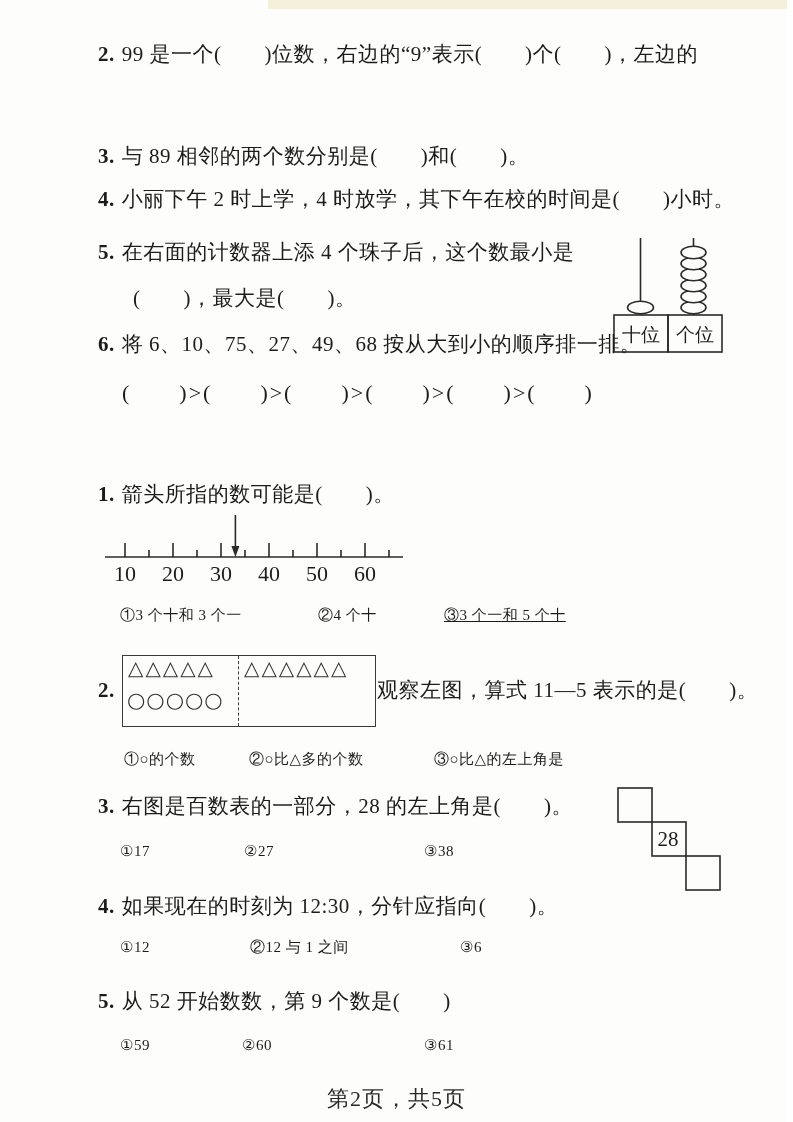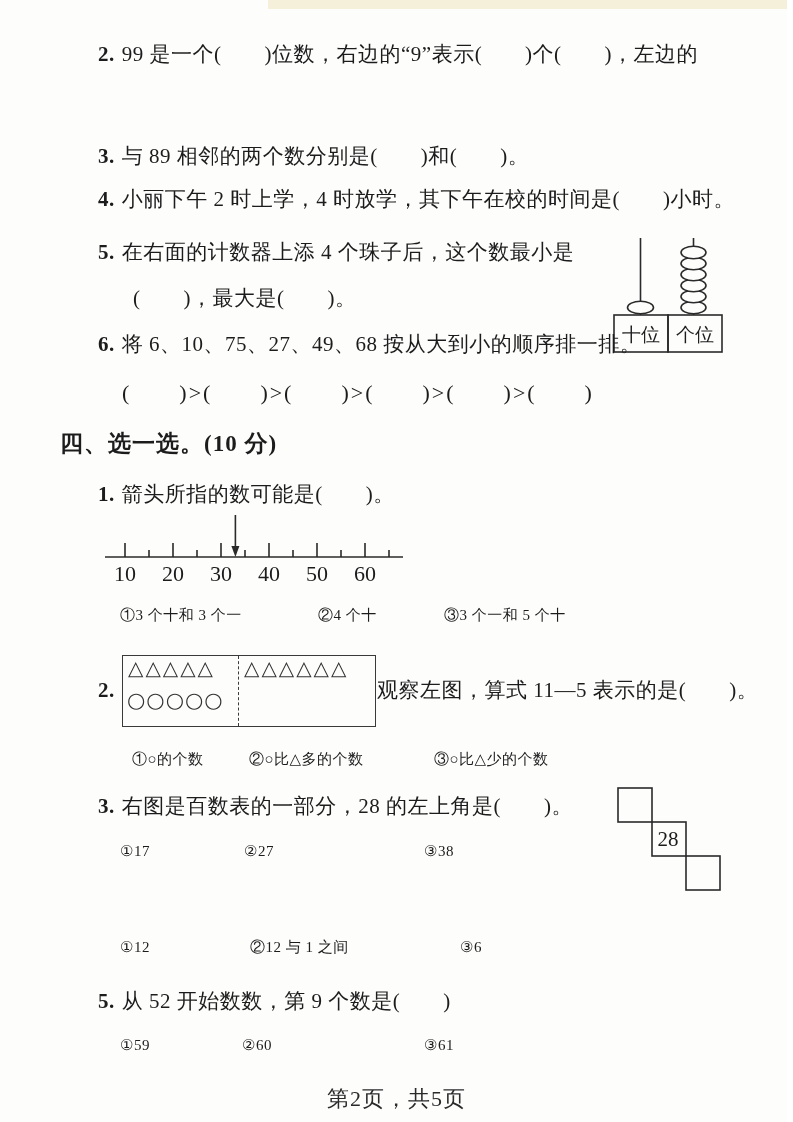--- a/index.html
+++ b/index.html
@@ -93,21 +93,20 @@
       </g>
     <rect x="2" y="79" width="54" height="37"></rect>
     <rect x="56" y="79" width="54" height="37"></rect>
     <text x="29" y="105" text-anchor="middle" class="counter-label">十位</text>
     <text x="83" y="105" text-anchor="middle" class="counter-label">个位</text>
   </svg>
 
   <div class="q" style="left:98px;top:330px;"><span class="qnum">6.</span><span>将 6、10、75、27、49、68 按从大到小的顺序排一排。</span></div>
   <div class="q blanks" style="left:122px;top:378px;">(　　)&gt;(　　)&gt;(　　)&gt;(　　)&gt;(　　)&gt;(　　)</div>
 
-  <div class="q heading" style="left:60px;top:428px;">四、选一选。(10 分)</div>
 
   <div class="q" style="left:98px;top:480px;"><span class="qnum">1.</span><span>箭头所指的数可能是(　　)。</span></div>
 
   <svg style="left:103px;top:512px;" width="310" height="78" viewBox="0 0 310 78">
     <line x1="2" y1="45" x2="300" y2="45"></line>
     <g id="nl-ticks">
         <line x1="22" y1="31" x2="22" y2="45"></line>
         <text x="22" y="69" text-anchor="middle" class="nl-label">10</text>
         <line x1="46" y1="38" x2="46" y2="45"></line>
         <line x1="70" y1="31" x2="70" y2="45"></line>
@@ -127,48 +126,49 @@
         <line x1="286" y1="38" x2="286" y2="45"></line>
       </g>
     <g id="nl-arrow" transform="translate(132.39999999999998,0)">
       <line x1="0" y1="3" x2="0" y2="37"></line>
       <polygon points="-4,34 4,34 0,45"></polygon>
     </g>
   </svg>
 
   <div class="opt" style="left:120px;top:606px;">①3 个十和 3 个一</div>
   <div class="opt" style="left:318px;top:606px;">②4 个十</div>
-  <div class="opt" style="left:444px;top:606px;">③3 个一和 5 个十</div>
+  <div class="opt" style="left:444px;top:606px;text-decoration:underline;">③3 个一和 5 个十</div>
 
   <div class="q qnum" style="left:98px;top:678px;">2.</div>
   <div class="shapes-box">
     <span class="shape-row tri tri-left">△△△△△</span>
     <span class="shape-row tri tri-right">△△△△△△</span>
     <span class="shape-row circ">○○○○○</span>
     <span class="divider"></span>
   </div>
   <div class="q" style="left:377px;top:676px;">观察左图，算式 11—5 表示的是(　　)。</div>
 
-  <div class="opt" style="left:132px;top:750px;">①○的个数</div>
+  <div class="opt" style="left:124px;top:750px;">①○的个数</div>
   <div class="opt" style="left:249px;top:750px;">②○比△多的个数</div>
-  <div class="opt" style="left:434px;top:750px;">③○比△少的个数</div>
+  <div class="opt" style="left:434px;top:750px;">③○比△的左上角是</div>
 
   <div class="q" style="left:98px;top:792px;"><span class="qnum">3.</span><span>右图是百数表的一部分，28 的左上角是(　　)。</span></div>
 
   <svg style="left:616px;top:786px;" width="112" height="108" viewBox="0 0 112 108">
     <rect x="2" y="2" width="34" height="34"></rect>
     <rect x="36" y="36" width="34" height="34"></rect>
     <rect x="70" y="70" width="34" height="34"></rect>
     <text x="52" y="60" text-anchor="middle" class="grid-num">28</text>
   </svg>
 
   <div class="opt" style="left:120px;top:842px;">①17</div>
   <div class="opt" style="left:244px;top:842px;">②27</div>
   <div class="opt" style="left:424px;top:842px;">③38</div>
 
+  <div class="q" style="left:98px;top:892px;"><span class="qnum">4.</span><span>如果现在的时刻为 12:30，分针应指向(　　)。</span></div>
   <div class="opt" style="left:120px;top:938px;">①12</div>
   <div class="opt" style="left:250px;top:938px;">②12 与 1 之间</div>
   <div class="opt" style="left:460px;top:938px;">③6</div>
 
   <div class="q" style="left:98px;top:987px;"><span class="qnum">5.</span><span>从 52 开始数数，第 9 个数是(　　)</span></div>
   <div class="opt" style="left:120px;top:1036px;text-align:center;">①59</div>
   <div class="opt" style="left:242px;top:1036px;">②60</div>
   <div class="opt" style="left:424px;top:1036px;">③61</div>
 
   <div class="footer">第2页，共5页</div>

